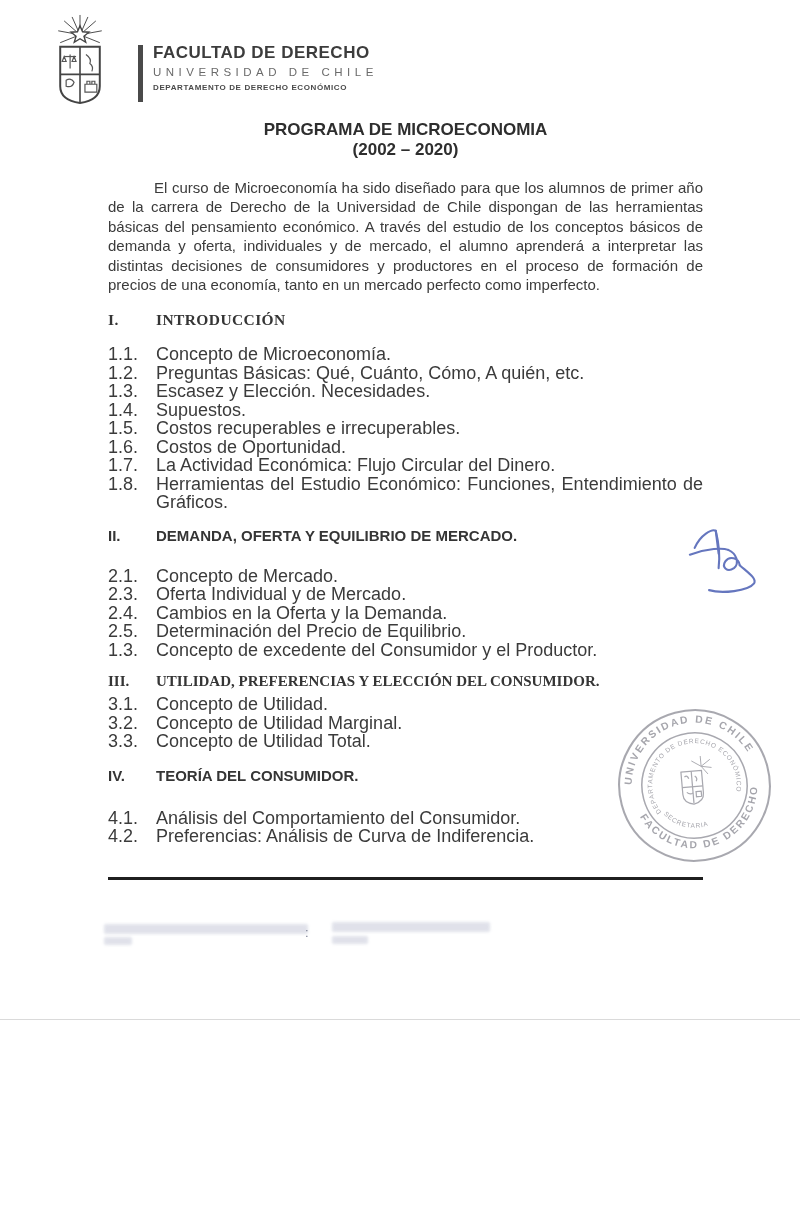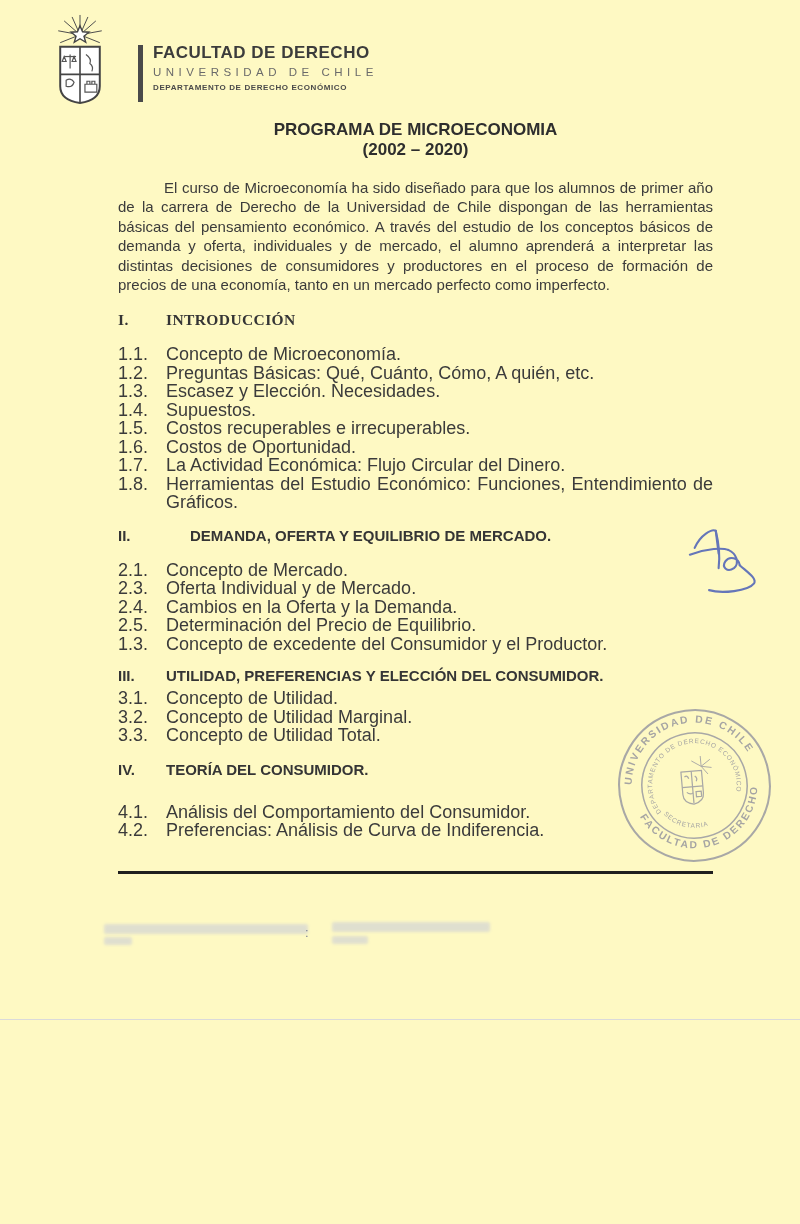--- a/index.html
+++ b/index.html
@@ -1,46 +1,46 @@
 <!DOCTYPE html>
 <html><head>
 <meta charset="utf-8">
 <style>
   html,body{margin:0;padding:0;background:#e9e9e9;}
   .page{
     position:relative;
     width:800px;height:1224px;
     margin:0 auto;
-    background:#fef9c3;
+    background:#ffffff;
     font-family:"Liberation Sans", sans-serif;
     color:#3a3a3a;
     overflow:hidden;
   }
   
   .letterhead{position:absolute;left:30px;top:13px;display:flex;align-items:flex-start;}
   .crest{width:100px;height:94px;flex:none;}
   .lh-bar{width:5px;height:57px;background:#4a4a4a;margin:32px 10px 0 8px;flex:none;}
   .lh-text{padding-top:31px;}
   .lh-faculty{font-size:17px;font-weight:bold;color:#3c3c3c;letter-spacing:.5px;line-height:18px;}
   .lh-univ{font-size:11.5px;color:#6a6a6a;letter-spacing:4.5px;line-height:16px;margin-top:2px;}
   .lh-dept{font-size:8px;font-weight:bold;color:#4a4a4a;letter-spacing:.6px;line-height:11px;margin-top:2px;}
   
-  .content{position:absolute;left:118px;top:106px;width:595px;}
+  .content{position:absolute;left:108px;top:106px;width:595px;}
   .title-block{margin-top:14px;text-align:center;font-weight:bold;font-size:17px;line-height:20px;color:#2e2e2e;}
   .intro{margin:18px 0 0 0;font-size:15px;line-height:19.4px;text-align:justify;text-indent:46px;color:#3b3b3b;}
   .sec-head{display:flex;font-weight:bold;font-size:15px;line-height:19px;color:#353535;}
   .sec-head .num{width:48px;flex:none;}
   .sec-head.serif{font-family:"Liberation Serif", serif;font-size:15.5px;letter-spacing:.4px;}
   .items{margin-top:16px;}
   .row{display:flex;font-size:18px;line-height:18.5px;color:#3b3b3b;}
   .row .num{width:48px;flex:none;}
   .row .txt{flex:1;text-align:justify;}
   .line-just{text-align:justify;text-align-last:justify;}
-  .mt-s1{margin-top:16px;} .mt-s2h{margin-top:14px;gap:24px;} .mt-s2i{margin-top:16px;}
-  .mt-s3h{margin-top:13px;} .mt-s3i{margin-top:4px;}
+  .mt-s1{margin-top:16px;} .mt-s2h{margin-top:14px;} .mt-s2i{margin-top:22px;}
+  .mt-s3h{margin-top:13px;font-family:Liberation Serif, serif;} .mt-s3i{margin-top:4px;}
   .mt-s4h{margin-top:15px;} .mt-s4i{margin-top:24px;}
   .foot-rule{margin-top:31px;height:3px;background:#1f1f1f;}
   
   .signature{position:absolute;left:664px;top:516px;width:115px;height:108px;}
   .stamp{position:absolute;left:612px;top:703px;width:165px;height:165px;opacity:.85;}
   .stamp text{font-family:"Liberation Sans", sans-serif;fill:#96969e;}
   .smudge{position:absolute;background:#c7cad9;opacity:.55;filter:blur(1.6px);border-radius:2px;}
   .sm1{left:104px;top:924px;width:204px;height:10px;}
   .sm2{left:104px;top:937px;width:28px;height:8px;}
   .sm3{left:332px;top:922px;width:158px;height:10px;}

